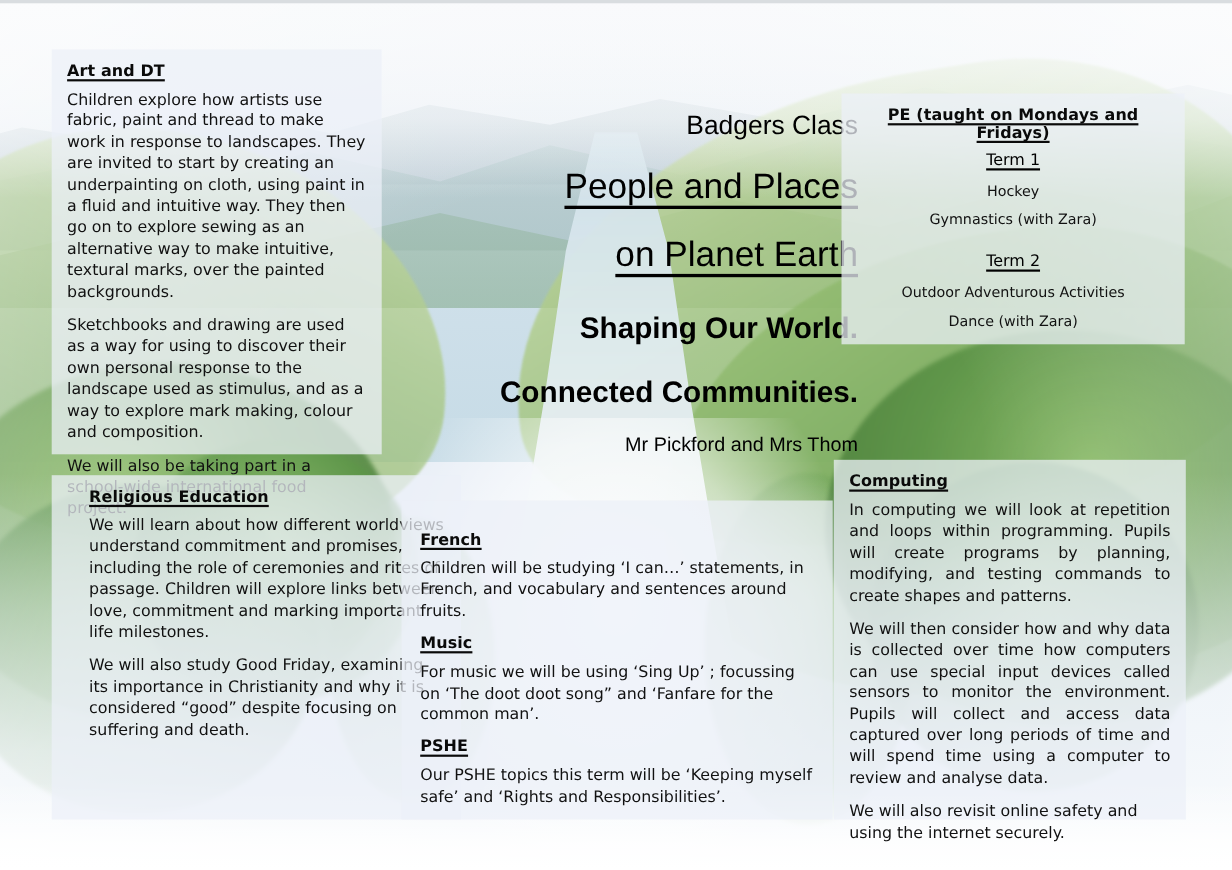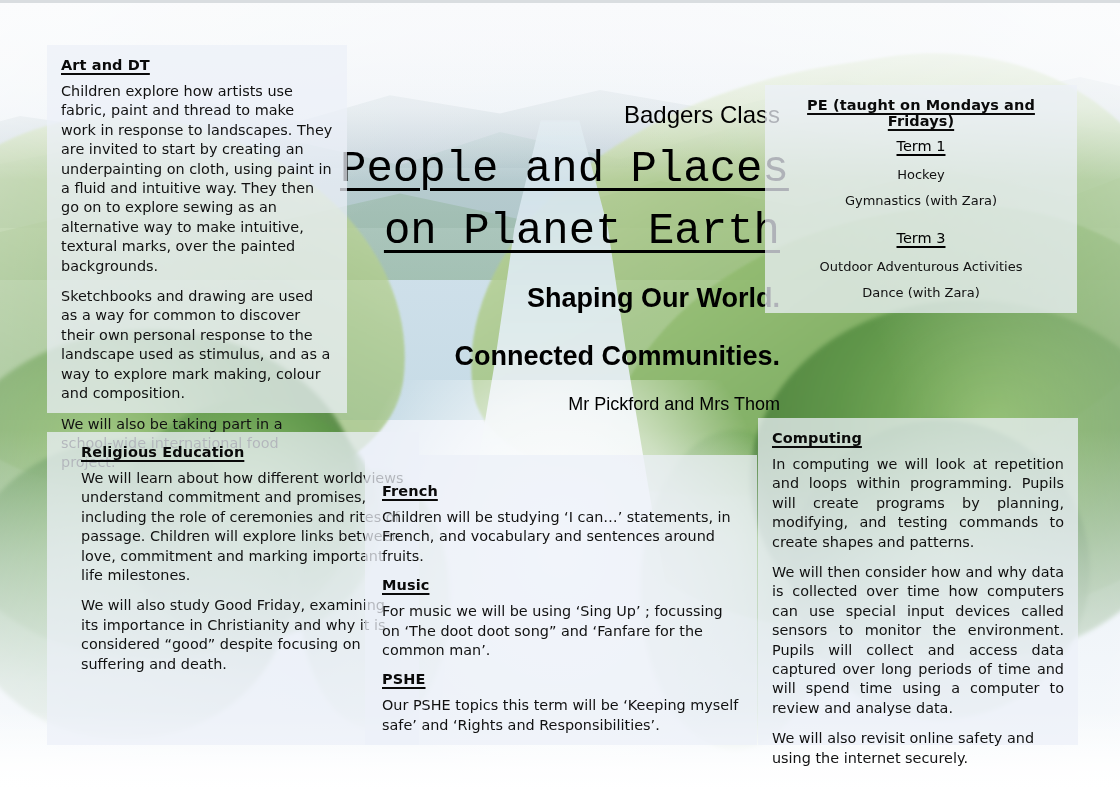--- a/index.html
+++ b/index.html
@@ -141,24 +141,23 @@
   .pe-gap{height:16px;}
   .justify{text-align:justify;hyphens:auto;}
 
   
   .titleblock{
     position:absolute;left:340px;top:100px;width:440px;text-align:right;
     font-family:"Liberation Sans", sans-serif;color:#000000;
   }
   .t-class{font-size:24px;line-height:30px;margin-bottom:8px;}
   .t-main{
-    font-size:44px;line-height:62px;font-weight:400;
+    font-size:32px;line-height:62px;font-weight:400;
     text-decoration:underline;text-underline-offset:7px;text-decoration-thickness:3px;
     white-space:nowrap;
-    font-family:Liberation Mono, monospace;
   }
   .t-sub{font-size:27px;line-height:44px;font-weight:700;margin-top:14px;}
   .t-staff{font-size:18px;line-height:28px;margin-top:12px;}
 </style>
 </head>
 <body>
 
 <div id="poster">
 
   <div class="bg">
@@ -191,33 +190,33 @@
     <div class="t-main">on Planet Earth</div>
     <div class="t-sub">Shaping Our World.</div>
     <div class="t-sub">Connected Communities.</div>
     <div class="t-staff">Mr Pickford and Mrs Thom</div>
   </div>
 
   <div class="panel panel-art hand">
     <div class="pad">
       <div class="sec-head">Art and DT</div>
       <p class="body-p">Children explore how artists use fabric, paint and thread to make work in response to landscapes. They are invited to start by creating an underpainting on cloth, using paint in a fluid and intuitive way. They then go on to explore sewing as an alternative way to make intuitive, textural marks, over the painted backgrounds.</p>
-      <p class="body-p">Sketchbooks and drawing are used as a way for common to discover their own personal response to the landscape used as stimulus, and as a way to explore mark making, colour and composition.</p>
+      <p class="body-p">Sketchbooks and drawing are used as a way for using to discover their own personal response to the landscape used as stimulus, and as a way to explore mark making, colour and composition.</p>
       <p class="body-p">We will also be taking part in a school-wide international food project.</p>
     </div>
   </div>
 
   <div class="panel panel-pe hand">
     <div class="pad">
       <div class="sec-head">PE (taught on Mondays and Fridays)</div>
       <div class="sec-sub">Term 1</div>
       <p class="pe-line">Hockey</p>
       <p class="pe-line">Gymnastics (with Zara)</p>
       <div class="pe-gap"></div>
-      <div class="sec-sub">Term 3</div>
+      <div class="sec-sub">Term 2</div>
       <p class="pe-line">Outdoor Adventurous Activities</p>
       <p class="pe-line">Dance (with Zara)</p>
     </div>
   </div>
 
   <div class="panel panel-re hand">
     <div class="pad">
       <div class="sec-head">Religious Education</div>
       <p class="body-p">We will learn about how different worldviews understand commitment and promises, including the role of ceremonies and rites of passage. Children will explore links between love, commitment and marking important life milestones.</p>
       <p class="body-p">We will also study Good Friday, examining its importance in Christianity and why it is considered “good” despite focusing on suffering and death.</p>

